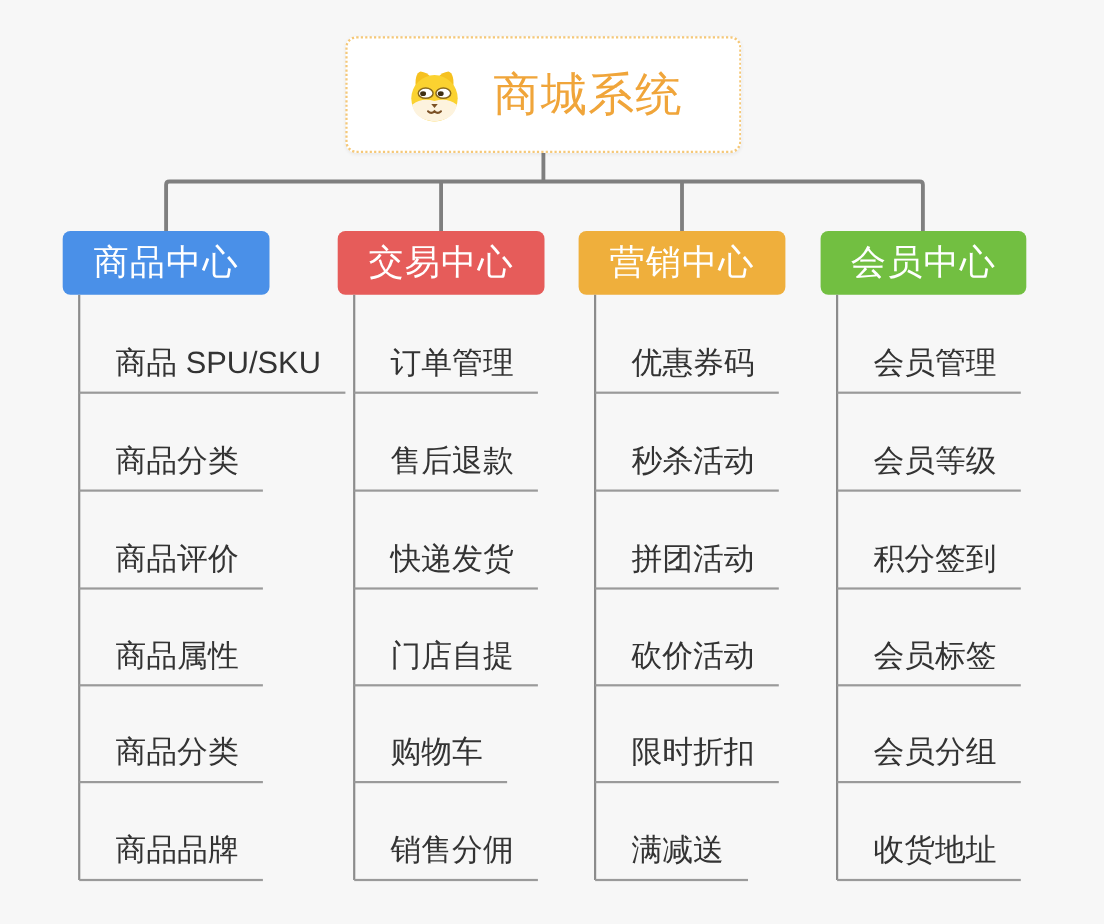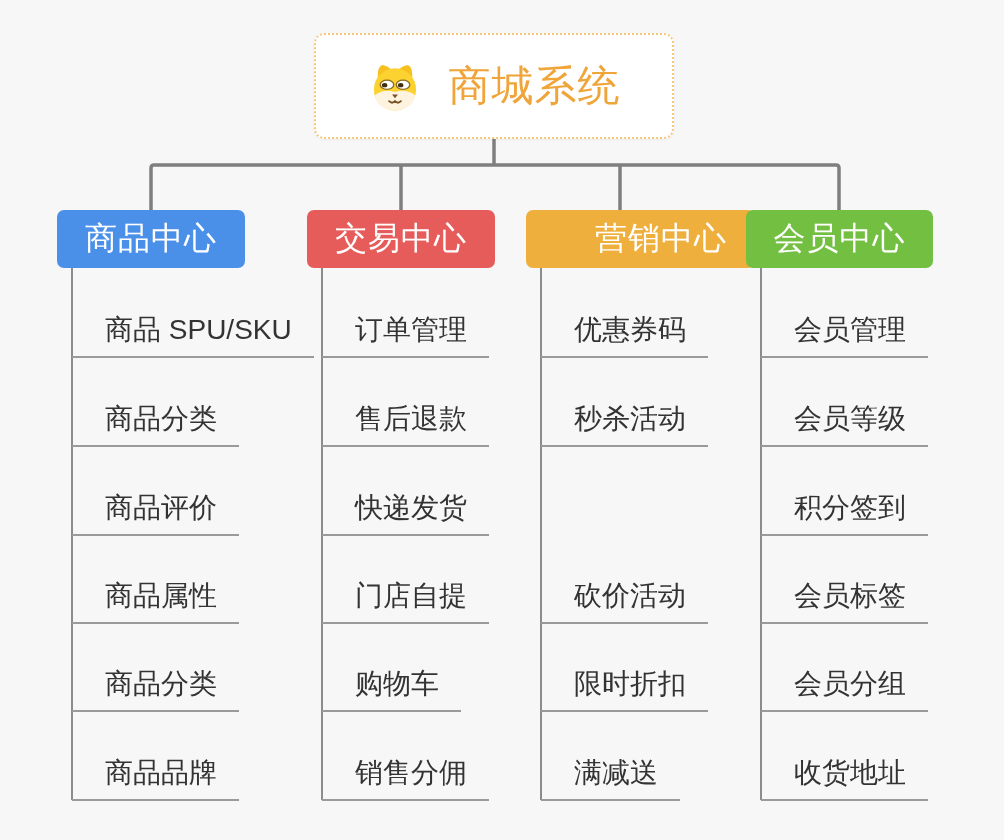--- a/index.html
+++ b/index.html
@@ -13,21 +13,21 @@
   .connectors{position:absolute;left:0;top:0;width:1004px;height:840px;pointer-events:none;}
   .connectors path{stroke:var(--connector);stroke-width:3.5;fill:none;}
   .root{position:absolute;left:314px;top:33px;width:360px;height:106px;box-sizing:border-box;
     background:var(--root-bg);border:2px dotted var(--root-border);border-radius:10px;
     display:flex;align-items:center;justify-content:center;gap:27px;
     box-shadow:0 1px 3px rgba(0,0,0,0.05);cursor:pointer;}
   .root-title{font-size:42px;color:var(--root-text);letter-spacing:1px;}
   .branch{position:absolute;top:210px;height:58px;width:188px;border-radius:7px;
     display:flex;align-items:center;justify-content:center;cursor:pointer;}
   .branch span{font-size:32px;color:var(--branch-text);letter-spacing:1px;}
-  .branch-1{left:57px;} .branch-2{left:307px;} .branch-3{left:526px;padding-left:41px;} .branch-4{left:746px;width:187px;}
+  .branch-1{left:57px;} .branch-2{left:307px;} .branch-3{left:526px;} .branch-4{left:746px;width:187px;}
   .vline{position:absolute;top:268px;height:532px;width:2px;background:var(--branch-line);}
   .vl-1{left:71px;} .vl-2{left:321px;} .vl-3{left:540px;} .vl-4{left:760px;}
   .item{position:absolute;height:48px;box-sizing:border-box;display:flex;align-items:flex-end;
     padding:0 22px 7px 33px;border-bottom:2px solid var(--item-underline);
     font-size:28px;color:var(--item-text);white-space:nowrap;cursor:pointer;}
   .c1{left:72px;} .c2{left:322px;} .c3{left:541px;} .c4{left:761px;}
   .r1{top:310px;} .r2{top:399px;text-align:center;} .r3{top:488px;} .r4{top:576px;} .r5{top:664px;} .r6{top:753px;}
 </style>
 </head>
 <body>
@@ -84,20 +84,21 @@
 
   <div class="item c2 r1">订单管理</div>
   <div class="item c2 r2">售后退款</div>
   <div class="item c2 r3">快递发货</div>
   <div class="item c2 r4">门店自提</div>
   <div class="item c2 r5">购物车</div>
   <div class="item c2 r6">销售分佣</div>
 
   <div class="item c3 r1">优惠券码</div>
   <div class="item c3 r2">秒杀活动</div>
+  <div class="item c3 r3">拼团活动</div>
   <div class="item c3 r4">砍价活动</div>
   <div class="item c3 r5">限时折扣</div>
   <div class="item c3 r6">满减送</div>
 
   <div class="item c4 r2">会员等级</div>
   <div class="item c4 r1">会员管理</div>
   <div class="item c4 r3">积分签到</div>
   <div class="item c4 r4">会员标签</div>
   <div class="item c4 r5">会员分组</div>
   <div class="item c4 r6">收货地址</div>

